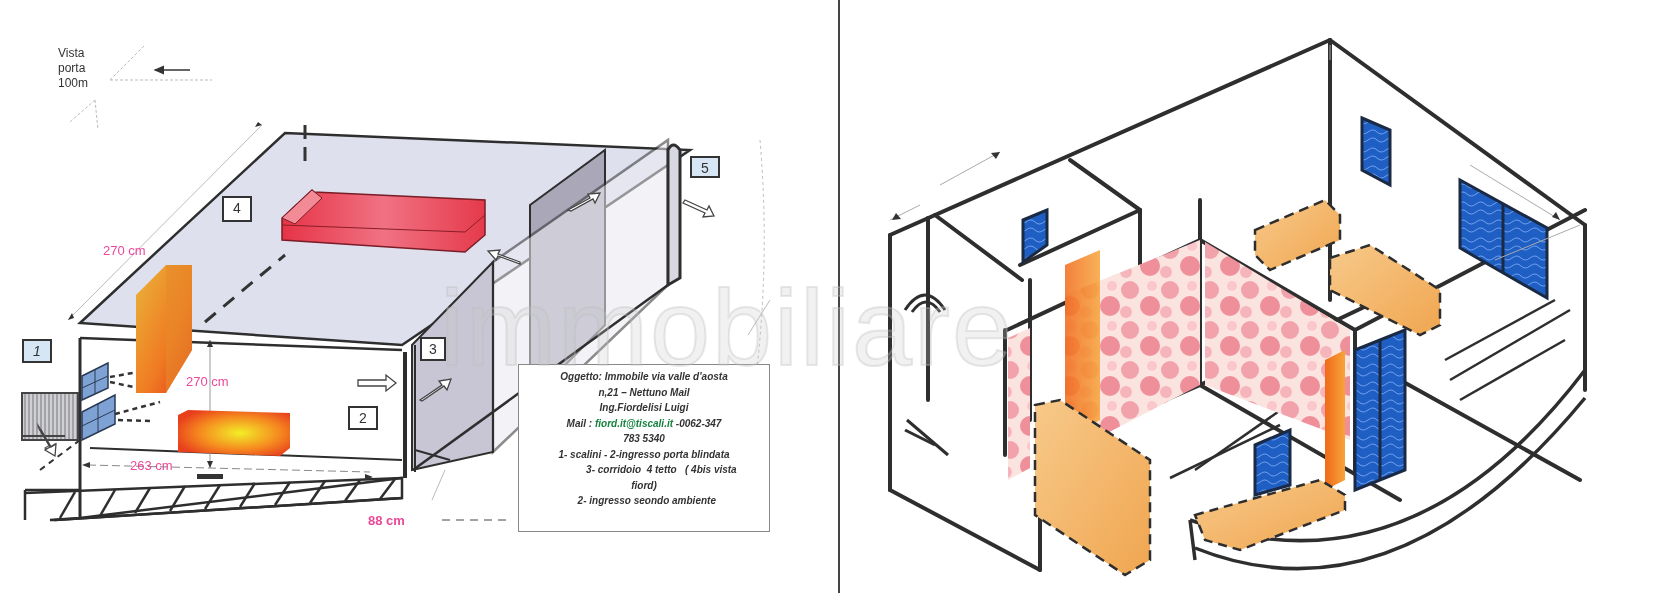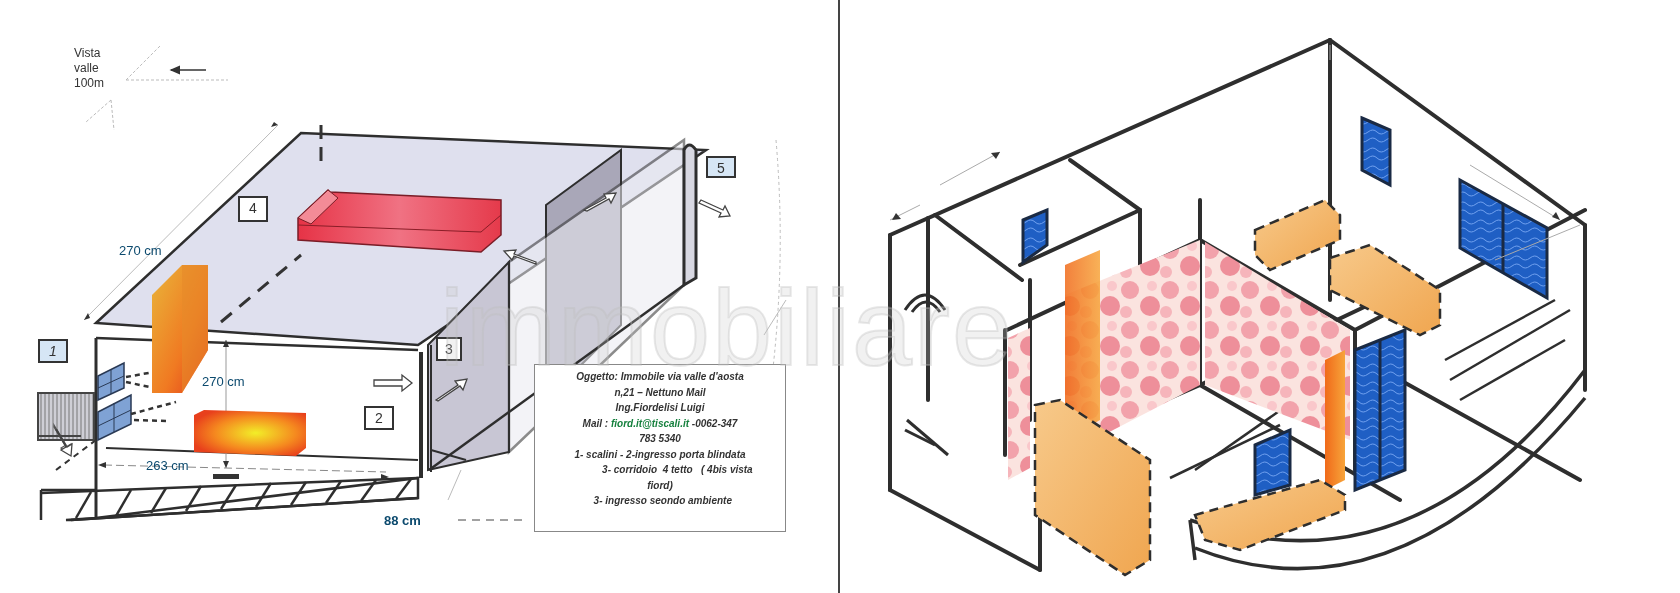--- a/index.html
+++ b/index.html
@@ -1,27 +1,27 @@
 <!DOCTYPE html>
 <html><head>
 <meta charset="utf-8">
 <style>
   html, body { margin: 0; padding: 0; background: #ffffff; }
   body { width: 1680px; height: 593px; position: relative; overflow: hidden;
          font-family: "Liberation Sans", sans-serif; }
   .panel { position: absolute; top: 0; height: 593px; }
-  #left-panel { left: 16px; width: 998px; }
+  #left-panel { left: 0; width: 998px; }
   #right-panel { left: 840px; width: 840px; }
   #divider { position: absolute; left: 838px; top: 0; width: 2px; height: 593px; background: #444; }
   svg { position: absolute; left: 0; top: 0; }
   .lbl { position: absolute; white-space: nowrap; color: #222; }
   .numbox { position: absolute; border: 2px solid #333; background: #fff; color: #333;
             font-size: 14px; text-align: center; line-height: 20px; }
   .numbox.blue { background: #d6e6f5; font-style: italic; }
-  .dim { font-size: 13px; color: #0c4a6e; }
+  .dim { font-size: 13px; color: #ec4899; }
   #left-note { position: absolute; left: 518px; top: 364px; width: 252px; height: 168px;
                border: 1px solid #888; background: #fff; padding: 4px 8px; box-sizing: border-box;
                font-weight: bold; font-style: italic; font-size: 10px; line-height: 15.5px; color: #333; text-align: center; }
   #left-note .mail-link { color: #15803d; }
   #watermark { position: absolute; left: 440px; top: 265px; font-size: 108px; font-weight: normal;
                color: rgba(200,200,200,0.25); -webkit-text-stroke: 2px rgba(190,190,190,0.35);
                letter-spacing: 2px; pointer-events: none; }
 </style>
 </head>
 <body>
@@ -149,21 +149,21 @@
     </g>
 
     <path d="M760,140 q12,140 -10,280" fill="none" stroke="#bbb" stroke-width="1" stroke-dasharray="3,3"></path>
     <line x1="748" y1="335" x2="770" y2="300" stroke="#bbb" stroke-width="1"></line>
     <line x1="442" y1="520" x2="510" y2="520" stroke="#444" stroke-width="1" stroke-dasharray="8,6"></line>
     <line x1="432" y1="500" x2="445" y2="470" stroke="#bbb" stroke-width="1"></line>
   </svg>
 
   <div class="lbl" style="left:58px;top:46px;font-size:12px;line-height:15px;color:#333;">
     <div>Vista</div>
-    <div>valle</div>
+    <div>porta</div>
     <div>100m</div>
   </div>
 
   <div class="numbox blue" style="left:22px;top:339px;width:26px;height:20px;">1</div>
   <div class="numbox" style="left:348px;top:406px;width:26px;height:20px;">2</div>
   <div class="numbox" style="left:420px;top:337px;width:22px;height:20px;">3</div>
   <div class="numbox" style="left:222px;top:196px;width:26px;height:22px;">4</div>
   <div class="numbox blue" style="left:690px;top:156px;width:26px;height:18px;font-style:normal;">5</div>
 
   <div class="lbl dim" style="left:103px;top:243px;">270 cm</div>
@@ -173,21 +173,21 @@
 
   <div id="left-note">
     <div>Oggetto: Immobile  via valle d'aosta</div>
     <div>n,21 – Nettuno   Mail</div>
     <div>Ing.Fiordelisi Luigi</div>
     <div><span>Mail : </span><span class="mail-link">fiord.it@tiscali.it</span><span> -0062-347</span></div>
     <div>783 5340</div>
     <div>1- scalini - 2-ingresso porta blindata</div>
     <div style="white-space:pre;margin-left:32px;"> 3- corridoio  4 tetto   ( 4bis vista</div>
     <div>fiord)</div>
-    <div style="white-space:pre;">  3- ingresso seondo ambiente</div>
+    <div style="white-space:pre;">  2- ingresso seondo ambiente</div>
   </div>
 </div>
 
 <div id="divider"></div>
 
 <div id="right-panel" class="panel">
   <svg width="840" height="593" viewBox="840 0 840 593">
     <defs>
       <pattern id="water" width="18" height="18" patternUnits="userSpaceOnUse">
         <rect width="18" height="18" fill="#1f5fc4"></rect>

